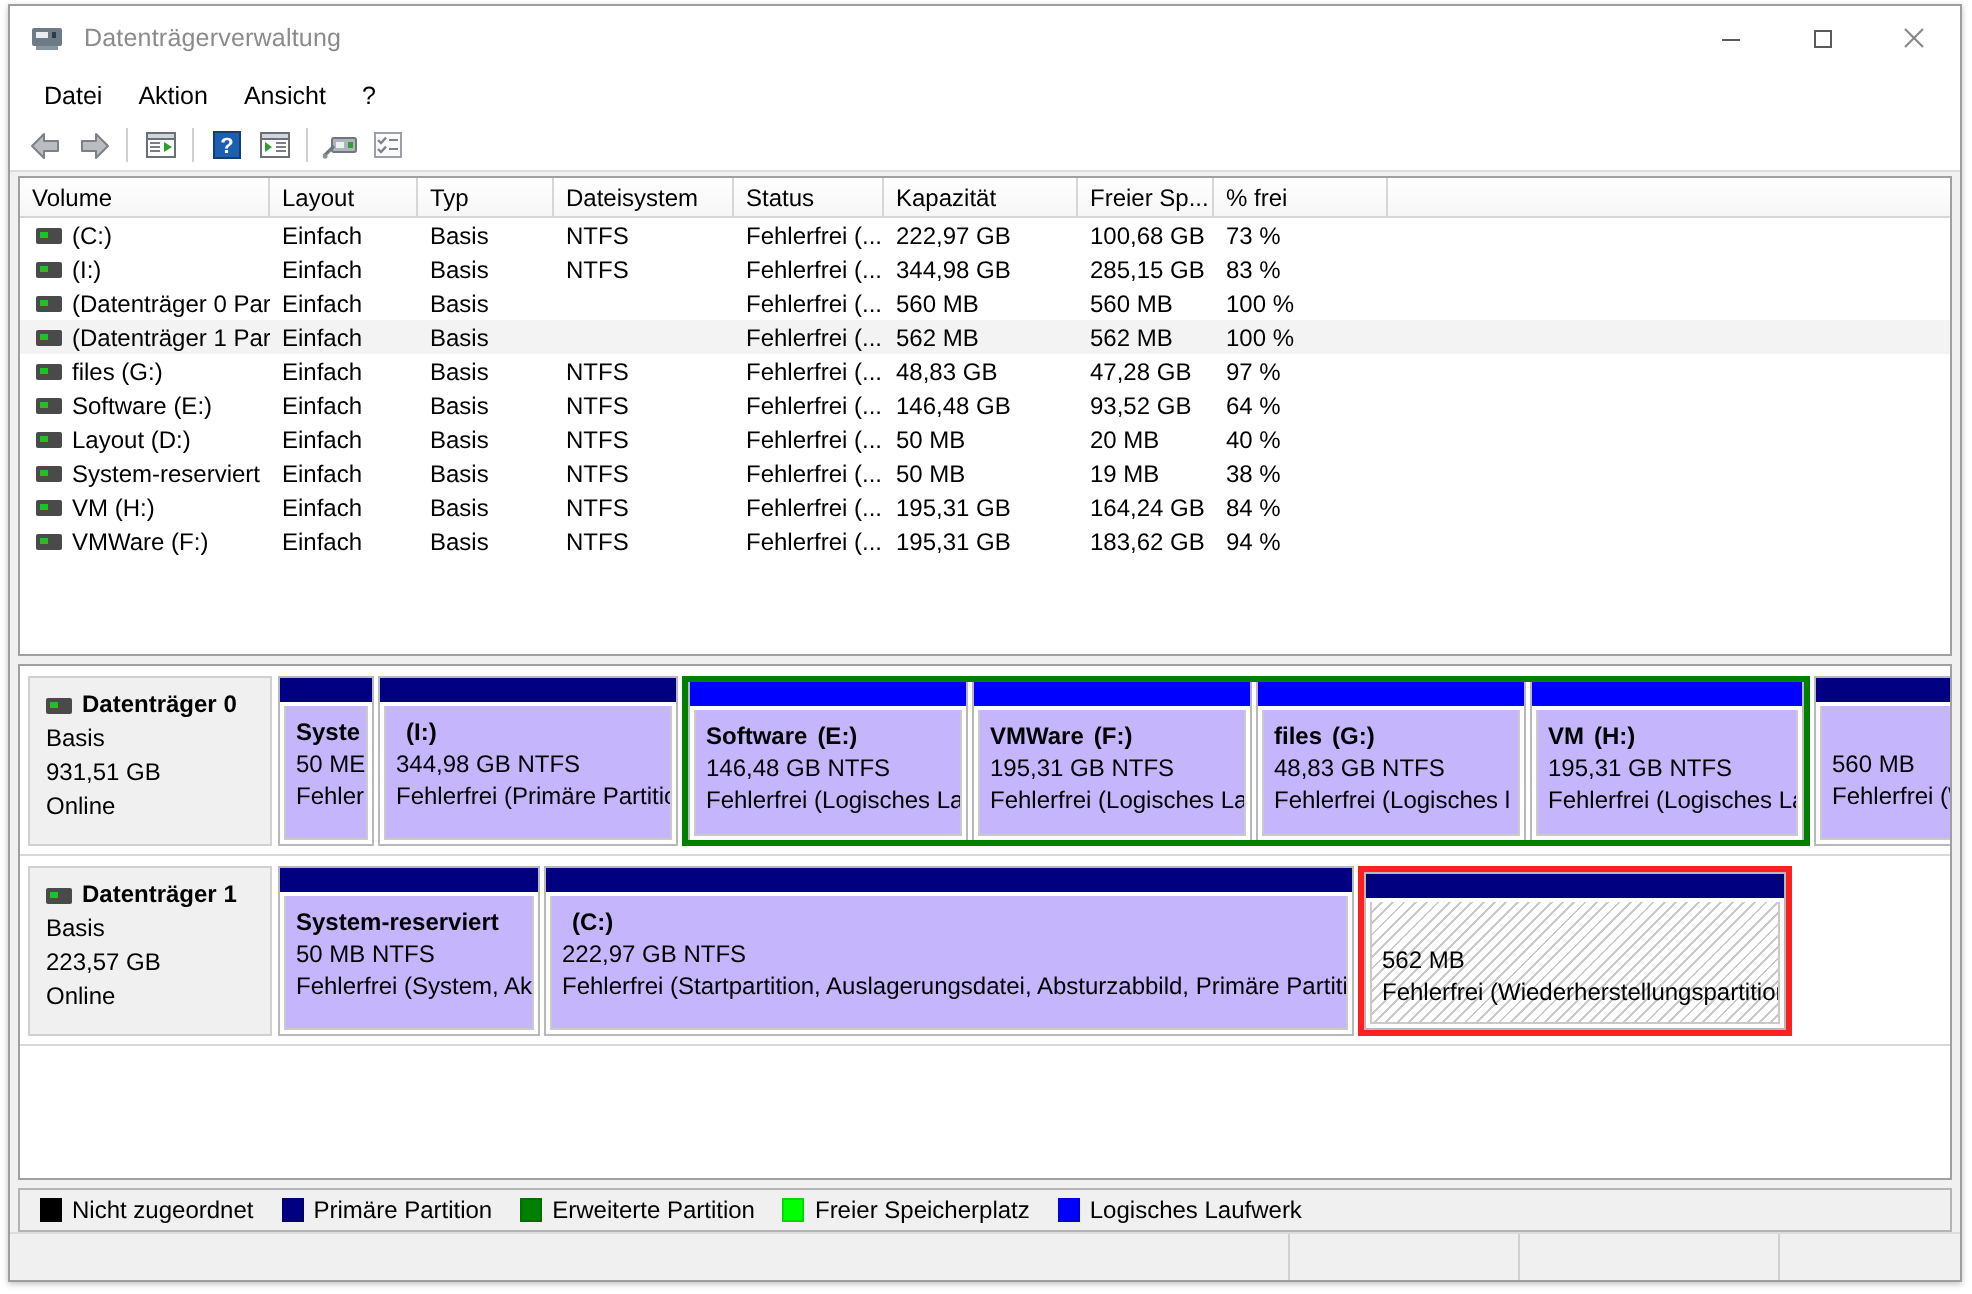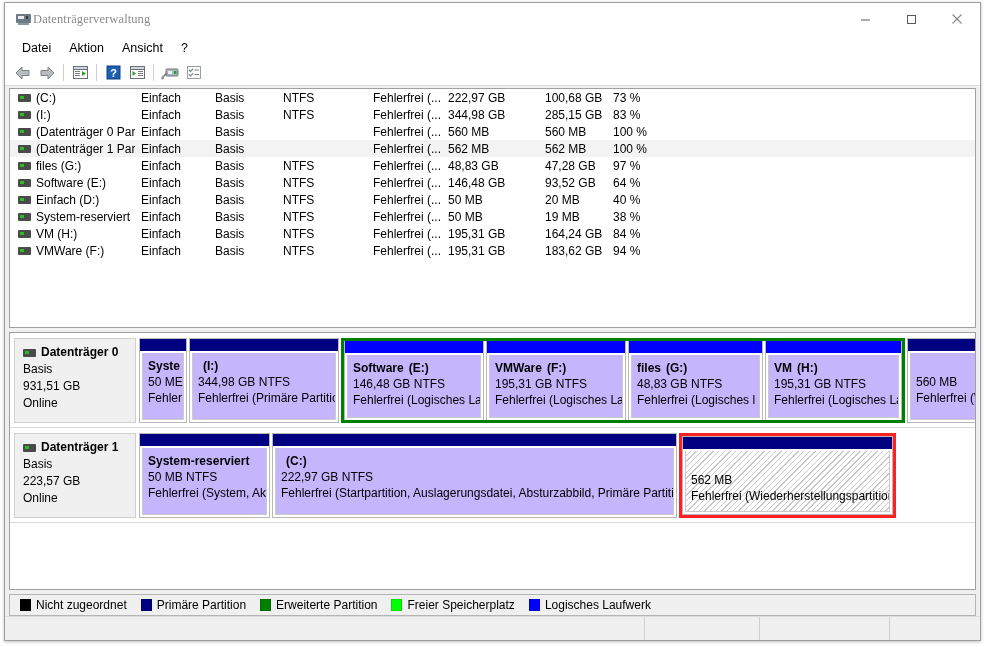--- a/index.html
+++ b/index.html
@@ -60,24 +60,24 @@
     width: 2px; height: 3px;
     background: #2f3b44;
   }
   .ti-foot {
     position: absolute;
     left: 3px; top: 12px;
     width: 11px; height: 2px;
     background: #8a969f;
   }
   #title-text {
+    margin-left: 9px;
     font-size: 12.5px;
     color: #8b8b8b;
     letter-spacing: 0.1px;
-    font-family: Liberation Serif, serif;
   }
   #win-controls {
     position: absolute;
     right: 0; top: 0;
     display: flex;
     height: 32px;
   }
   .wc {
     width: 46px; height: 32px;
     display: flex;
@@ -425,20 +425,31 @@
         <path d="M3 9.5 L4.5 11 L7 8.3" fill="none" stroke="#7d858c" stroke-width="1.2"></path>
         <rect x="8.5" y="4.5" width="4.5" height="1" fill="#7d858c"></rect>
         <rect x="8.5" y="9" width="4.5" height="1" fill="#7d858c"></rect>
       </svg>
     </div>
   </div>
 
   <div id="content">
 
     <div id="volume-pane">
+      <div id="vol-header">
+          <div class="vh" style="width: 125px;">Volume</div>
+          <div class="vh" style="width: 74px;">Layout</div>
+          <div class="vh" style="width: 68px;">Typ</div>
+          <div class="vh" style="width: 90px;">Dateisystem</div>
+          <div class="vh" style="width: 75px;">Status</div>
+          <div class="vh" style="width: 97px;">Kapazität</div>
+          <div class="vh" style="width: 68px;">Freier Sp...</div>
+          <div class="vh" style="width: 87px;">% frei</div>
+          <div class="vh last"></div>
+        </div>
       <div id="vol-rows">
           <div class="vrow">
             <div class="vcell vol-name" style="width: 125px;">
               <span class="drive-icon"></span>
               <span>(C:)</span>
             </div>
             <div class="vcell" style="width: 74px;">Einfach</div>
             <div class="vcell" style="width: 68px;">Basis</div>
             <div class="vcell" style="width: 90px;">NTFS</div>
             <div class="vcell" style="width: 75px;">Fehlerfrei (...</div>
@@ -507,21 +518,21 @@
             <div class="vcell" style="width: 68px;">Basis</div>
             <div class="vcell" style="width: 90px;">NTFS</div>
             <div class="vcell" style="width: 75px;">Fehlerfrei (...</div>
             <div class="vcell" style="width: 97px;">146,48 GB</div>
             <div class="vcell" style="width: 68px;">93,52 GB</div>
             <div class="vcell" style="width: 87px;">64 %</div>
           </div>
           <div class="vrow">
             <div class="vcell vol-name" style="width: 125px;">
               <span class="drive-icon"></span>
-              <span>Einfach (D:)</span>
+              <span>Layout (D:)</span>
             </div>
             <div class="vcell" style="width: 74px;">Einfach</div>
             <div class="vcell" style="width: 68px;">Basis</div>
             <div class="vcell" style="width: 90px;">NTFS</div>
             <div class="vcell" style="width: 75px;">Fehlerfrei (...</div>
             <div class="vcell" style="width: 97px;">50 MB</div>
             <div class="vcell" style="width: 68px;">20 MB</div>
             <div class="vcell" style="width: 87px;">40 %</div>
           </div>
           <div class="vrow">

